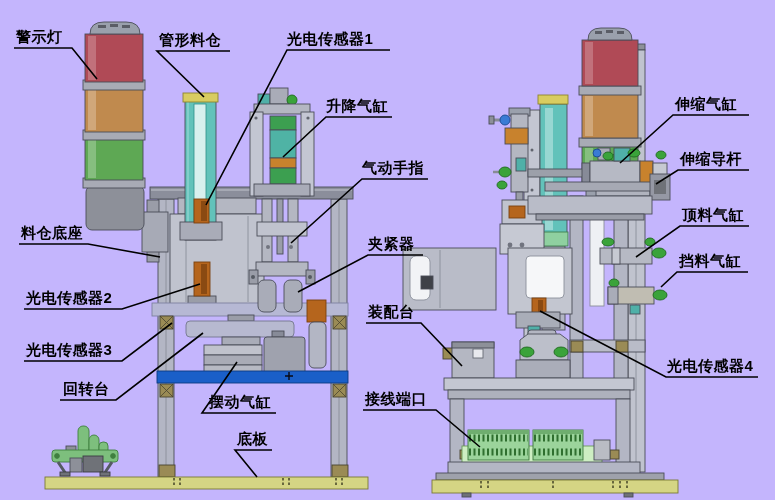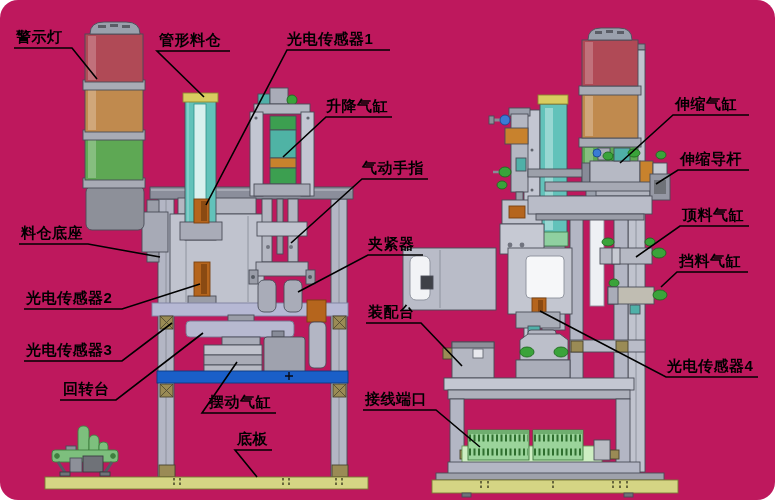--- a/index.html
+++ b/index.html
@@ -1,17 +1,17 @@
 <!DOCTYPE html>
 <html style="--warning-red: #b04a56; --warning-orange: #c08a4e; --warning-green: #5ea854; --hopper-teal: #62c2ba; --sensor-orange: #b5651d; --valve-green: #3aa33a; --turntable-blue: #1a5fc8; --base-plate-yellow: #d5d584; --terminal-green: #9bd49b; --band-orange: #c8822d; --blue-valve: #3a7bd5; --feeder-green: #7dbf7d;"><head>
 <meta charset="utf-8">
 <style>
   html,body{margin:0;padding:0;background:#fff;}
-  .canvas{position:relative;width:775px;height:500px;background:#be185d;overflow:hidden;
-          font-family:"Liberation Sans", sans-serif;border-radius:18px;}
+  .canvas{position:relative;width:775px;height:500px;background:#c4b5fd;overflow:hidden;
+          font-family:"Liberation Sans", sans-serif;}
   svg{display:block;}
   text.lbl{font-family:"Liberation Sans", sans-serif;font-size:15px;font-weight:bold;
            fill:#000;letter-spacing:0.5px;}
   .c-wred{fill:var(--warning-red)} .c-worange{fill:var(--warning-orange)}
   .c-wgreen{fill:var(--warning-green)} .c-teal{fill:var(--hopper-teal)}
   .c-sorange{fill:var(--sensor-orange)} .c-vgreen{fill:var(--valve-green)}
   .c-blue{fill:var(--turntable-blue)} .c-yellow{fill:var(--base-plate-yellow)}
   .c-tgreen{fill:var(--terminal-green)} .c-band{fill:var(--band-orange)}
   .c-bvalve{fill:var(--blue-valve)} .c-fgreen{fill:var(--feeder-green)}
 </style>

